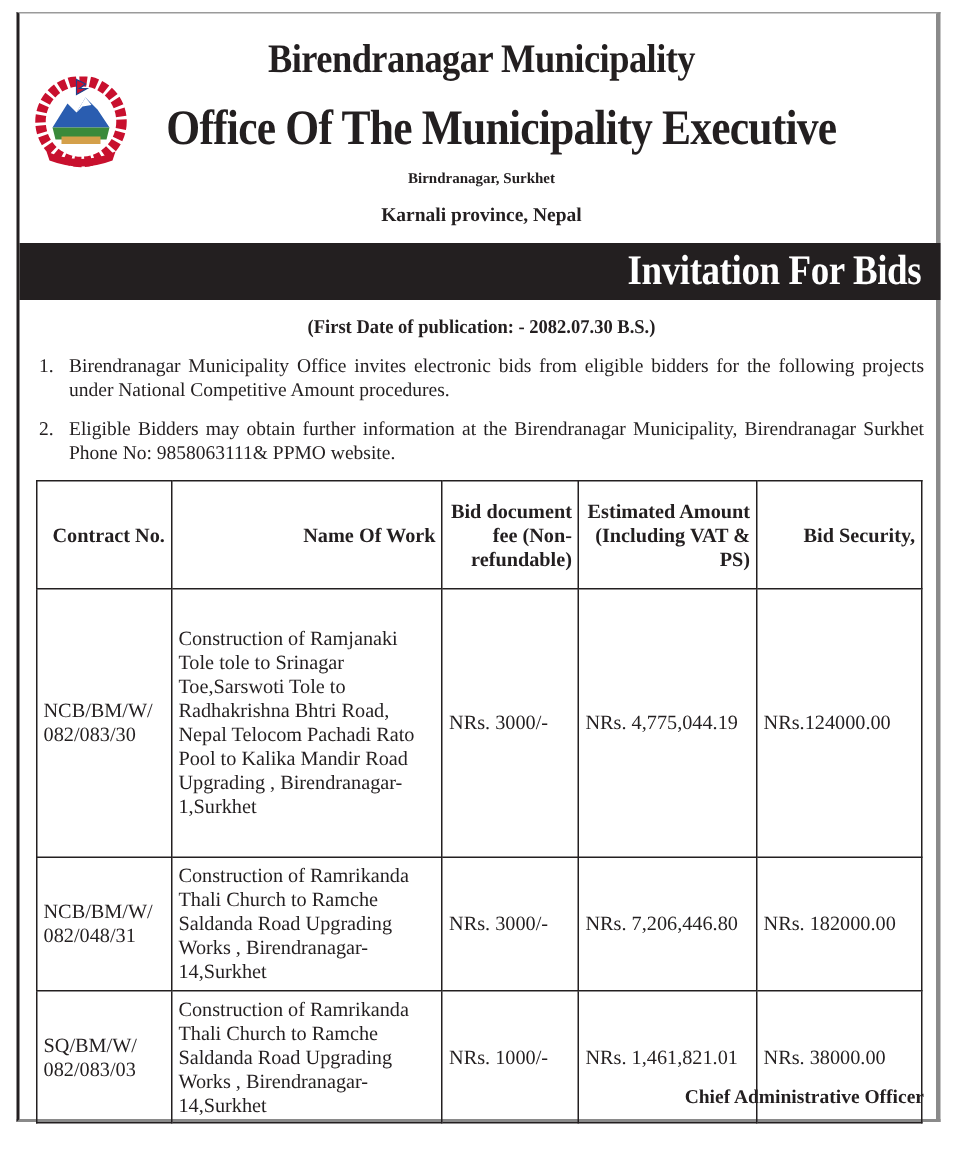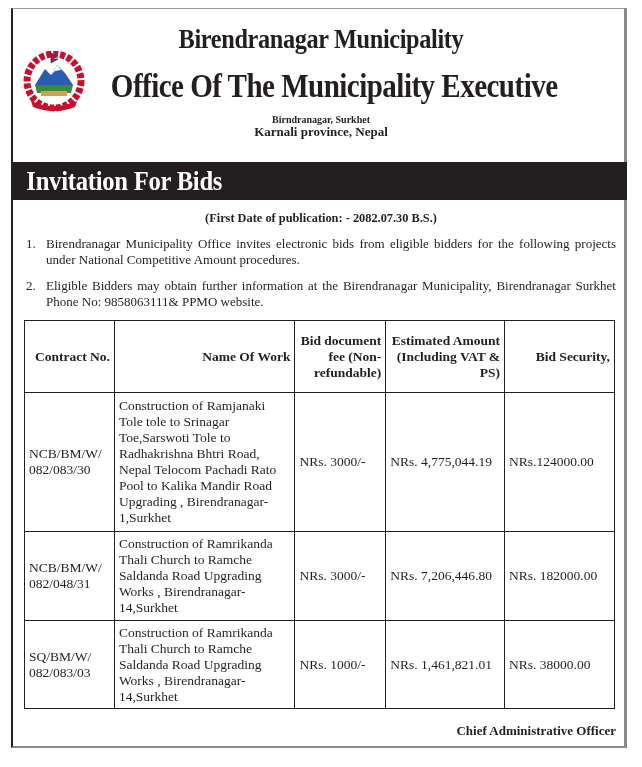--- a/index.html
+++ b/index.html
@@ -7,34 +7,34 @@
   .page {
     position: absolute; left: 11px; top: 8px; width: 616px; height: 740px;
     border-top: 1px solid #9a9a9a; border-left: 2px solid #231f20;
     border-right: 3px solid #8a8a8a; border-bottom: 2px solid #8a8a8a;
     box-sizing: border-box;
   }
   .logo { position: absolute; left: 21px; top: 51px; width: 66px; height: 66px; }
   .title1 { position: absolute; left: 0; top: 24px; width: 642px; text-align: center; font-weight: bold; font-size: 27px; letter-spacing: -0.4px; transform: scaleX(0.9); }
   .title2 { position: absolute; left: 0; top: 68px; width: 642px; text-align: center; font-weight: bold; font-size: 33px; letter-spacing: -0.6px; transform: scaleX(0.88); padding-left: 30px; box-sizing: border-box; }
   .addr1 { position: absolute; left: 0; top: 114px; width: 642px; text-align: center; font-weight: bold; font-size: 10px; }
-  .addr2 { position: absolute; left: 0; top: 124px; width: 642px; text-align: center; font-weight: bold; font-size: 13px; }
-  .banner { position: absolute; left: 13px; top: 162px; width: 614px; height: 38px; background: #231f20; color: #ffffff; text-align: left; }
+  .addr2 { position: absolute; left: 0; top: 135px; width: 642px; text-align: center; font-weight: bold; font-size: 13px; }
+  .banner { position: absolute; left: 13px; top: 162px; width: 614px; height: 38px; background: #231f20; color: #ffffff; text-align: right; }
   .banner span { display: inline-block; font-weight: bold; font-size: 28px; line-height: 38px; transform: scaleX(0.88); letter-spacing: -0.3px; }
   .pubdate { position: absolute; left: 0; top: 210px; width: 642px; text-align: center; font-weight: bold; font-size: 13px; transform: scaleX(0.95); }
   .paras { position: absolute; left: 26px; top: 236px; width: 590px; font-size: 13px; line-height: 16px; }
   .para { display: flex; margin-bottom: 10px; }
   .para .num { width: 20px; flex: none; }
   .para .txt { flex: 1; text-align: justify; }
   table.bids { position: absolute; left: 24px; top: 320px; width: 591px; border-collapse: collapse; font-size: 13.5px; }
   table.bids th, table.bids td { border: 1.5px solid #231f20; padding: 2px 4px; box-sizing: border-box; }
   table.bids thead th { font-weight: bold; text-align: right; line-height: 16px; height: 72px; font-size: 13.5px; }
   table.bids td { line-height: 16px; vertical-align: middle; }
   table.bids td.work { padding-left: 4px; }
-  .row1 td { height: 139px; }
+  .row1 td { height: 179px; }
   .row2 td { height: 89px; }
   .row3 td { height: 88px; }
   .signature { position: absolute; right: 26px; top: 723px; font-weight: bold; font-size: 13px; }
 </style>
 </head>
 <body>
 
 <div class="page"></div>
 
 <div class="logo">

